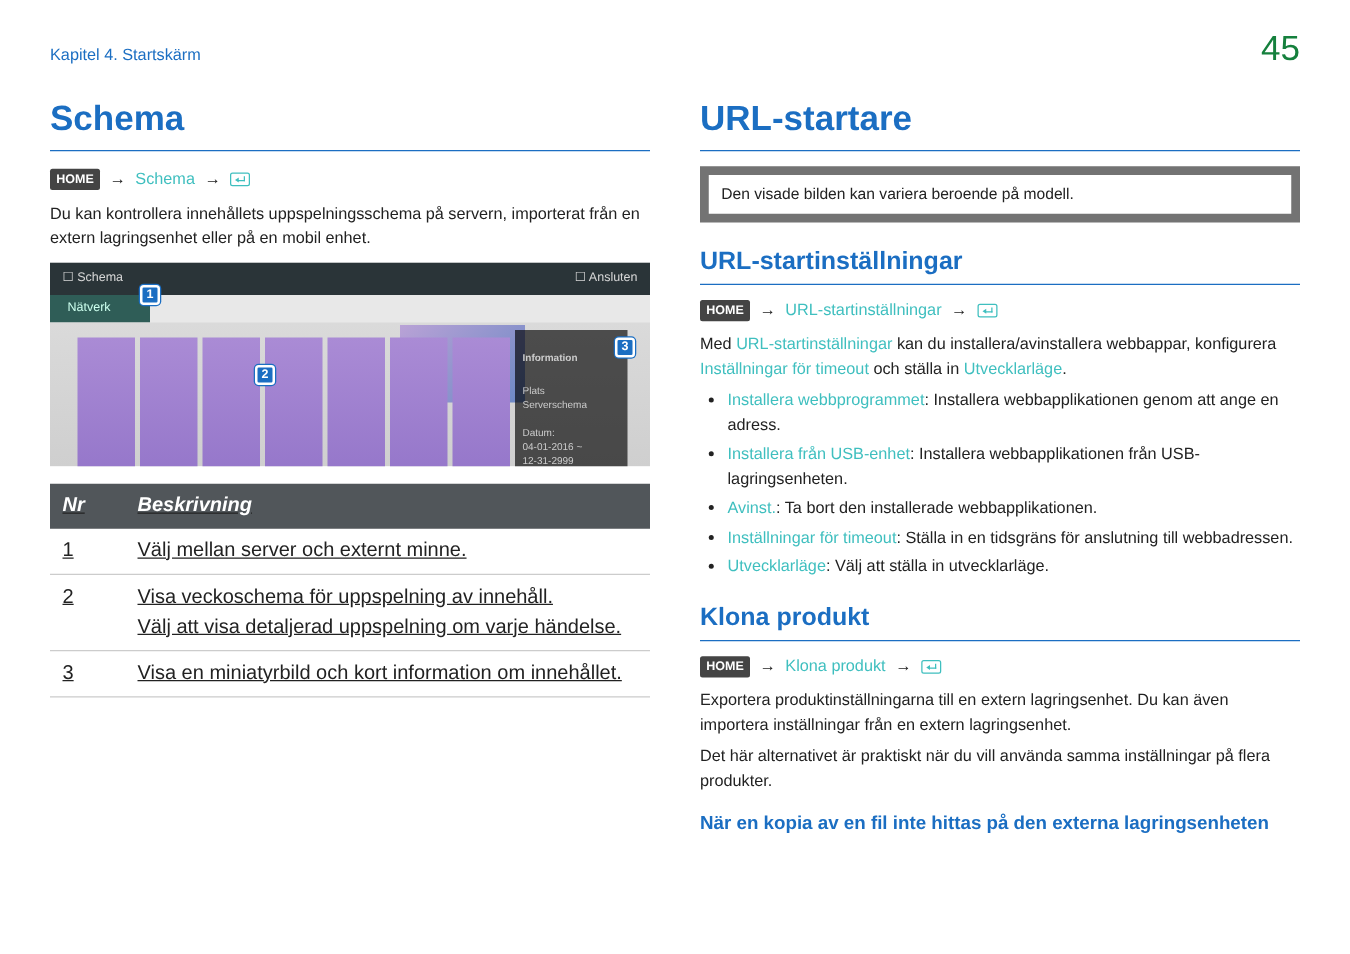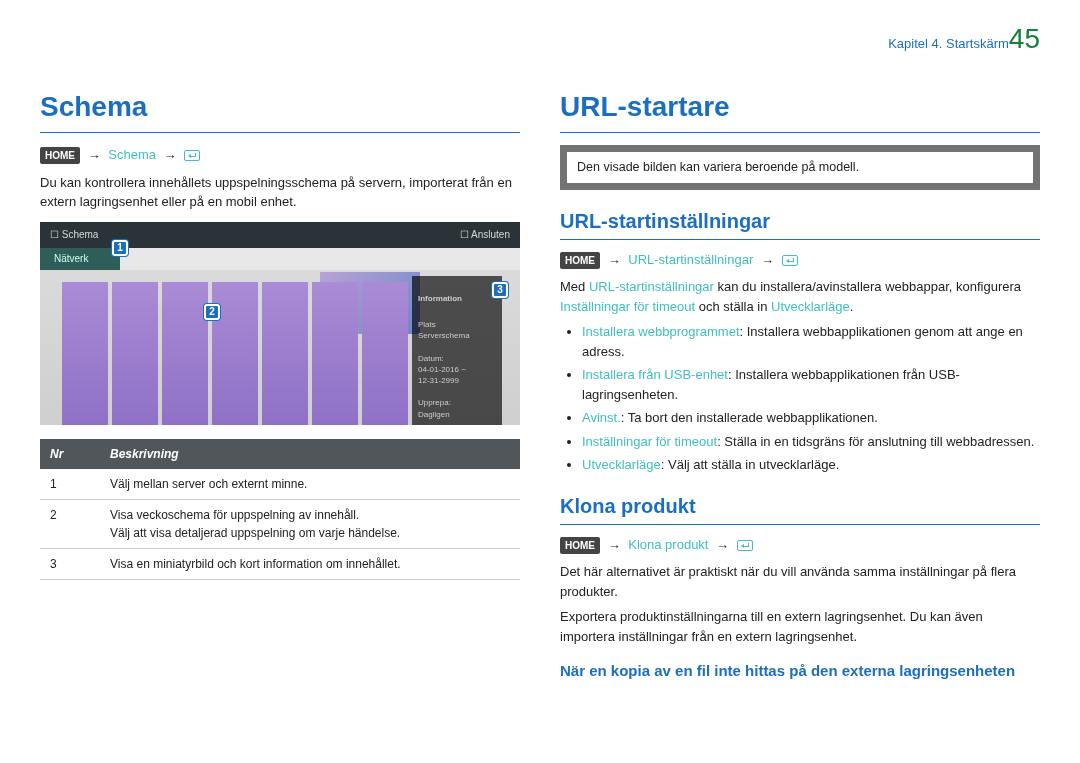--- a/index.html
+++ b/index.html
@@ -9,23 +9,23 @@
     color: #222;
     width: 1080px;
     height: 763px;
     background: #fff;
     position: relative;
     padding: 18px 40px 20px 40px;
     line-height: 1.5;
   }
   .top-line {
     display: flex;
-    justify-content: flex-end;
+    justify-content: space-between;
     align-items: baseline;
-    margin-bottom: 26px;
+    margin-bottom: 14px;
   }
   .chapter {
     color: #1b6ec2;
     font-size: 13px;
   }
   .pagenum {
     color: #15803d;
     font-size: 28px;
     font-weight: 300;
   }
@@ -106,21 +106,21 @@
     padding: 6px 10px;
     margin: 8px 0 10px 0;
     font-size: 12.5px;
   }
   ul.bullets { list-style: disc; padding-left: 22px; margin: 6px 0; }
   ul.bullets li { margin: 4px 0; }
 
   
   .screenshot {
     width: 100%;
-    height: 203px;
+    height: 163px;
     background: #e8e8e8;
     position: relative;
     margin: 10px 0 14px 0;
     overflow: hidden;
     font-size: 10px;
     color: #ddd;
   }
   .ss-top {
     background: #2a3438;
     height: 26px;
@@ -189,21 +189,22 @@
     font-weight: bold;
     display:flex;align-items:center;justify-content:center;
     box-shadow: 0 0 0 1px #1b6ec2;
   }
 
   
   table.desc {
     width: 100%;
     border-collapse: collapse;
     margin-top: 6px;
-    font-size: 12px;
+    font-size: 16px;
+    text-decoration: underline;
   }
   table.desc th {
     background: #51565a;
     color: #fff;
     font-weight: bold;
     text-align: left;
     padding: 6px 10px;
     font-style: italic;
   }
   table.desc td {
@@ -328,19 +329,19 @@
     </ul>
 
     <div class="h2">Klona produkt</div>
     <div class="path">
       <span class="home-badge">HOME</span>
       <span class="path-arrow">→</span>
       <span class="path-link">Klona produkt</span>
       <span class="path-arrow">→</span>
       <span class="enter-icon"></span>
     </div>
+    <div class="para">Exportera produktinställningarna till en extern lagringsenhet. Du kan även importera inställningar från en extern lagringsenhet.</div>
     <div class="para">Det här alternativet är praktiskt när du vill använda samma inställningar på flera produkter.</div>
-    <div class="para">Exportera produktinställningarna till en extern lagringsenhet. Du kan även importera inställningar från en extern lagringsenhet.</div>
 
     <div class="h3">När en kopia av en fil inte hittas på den externa lagringsenheten</div>
 
   </div>
 </div>
 
 </body></html>

